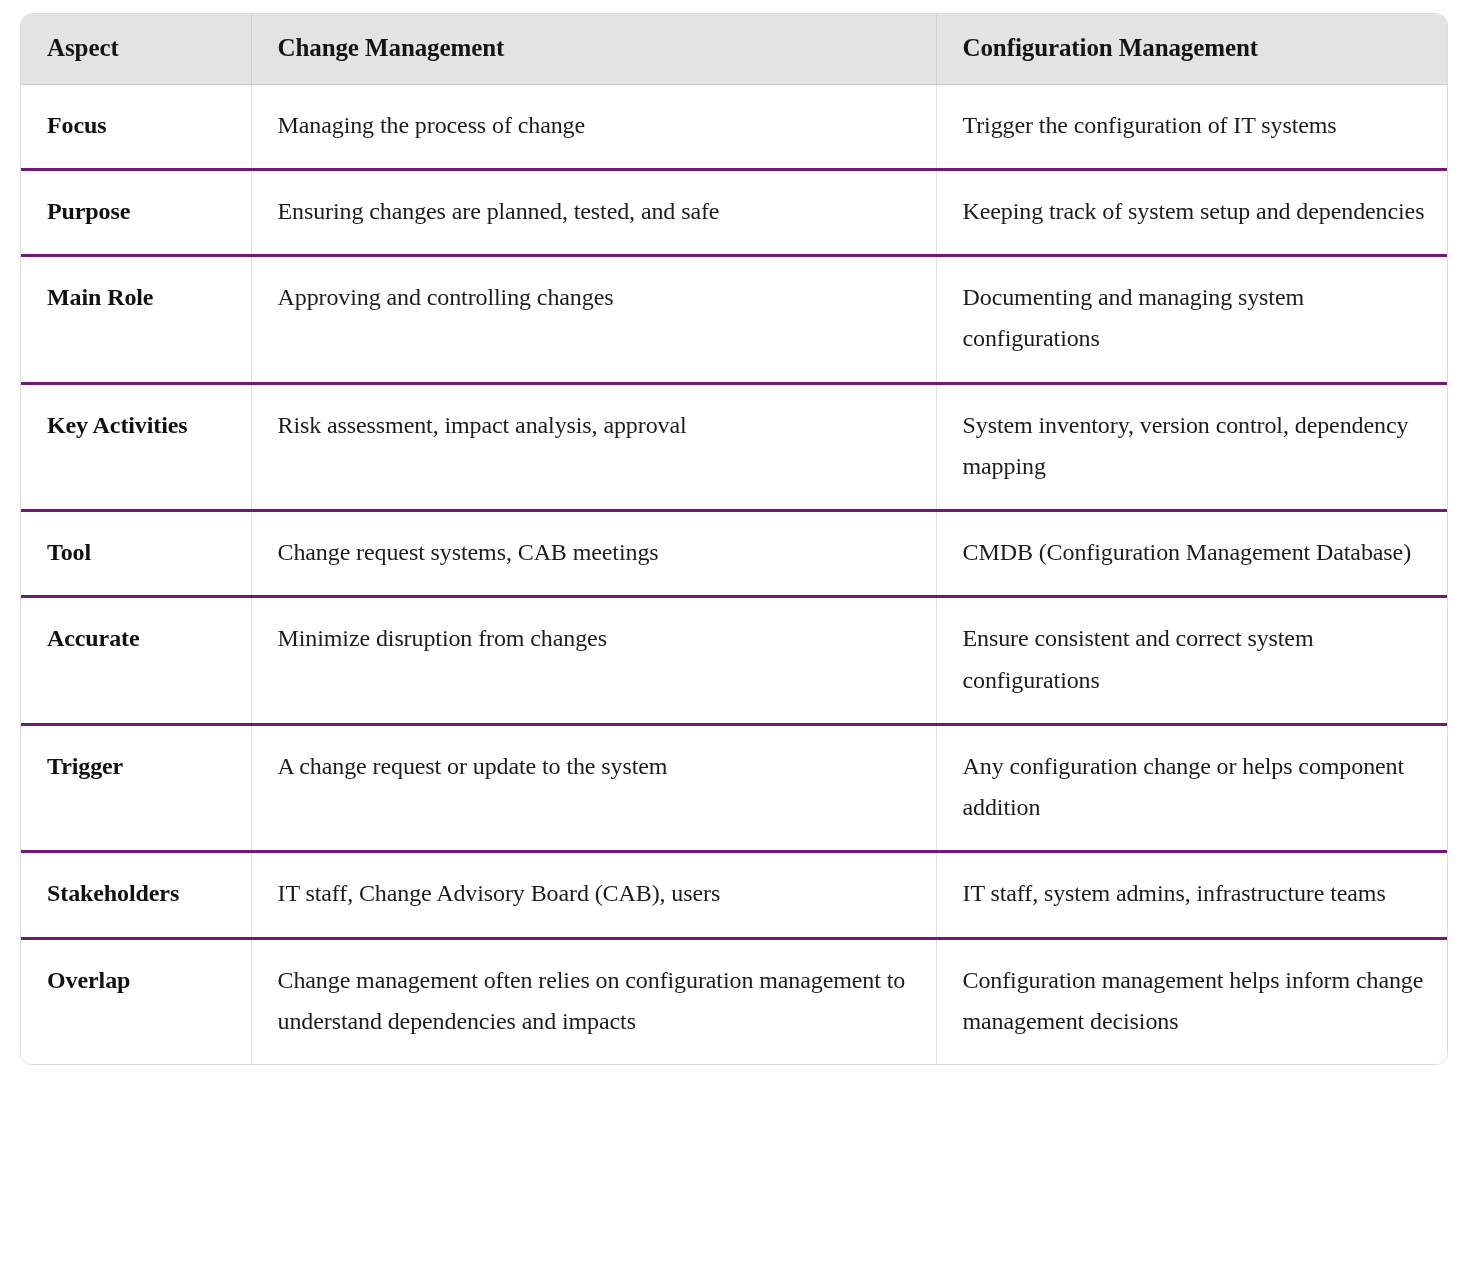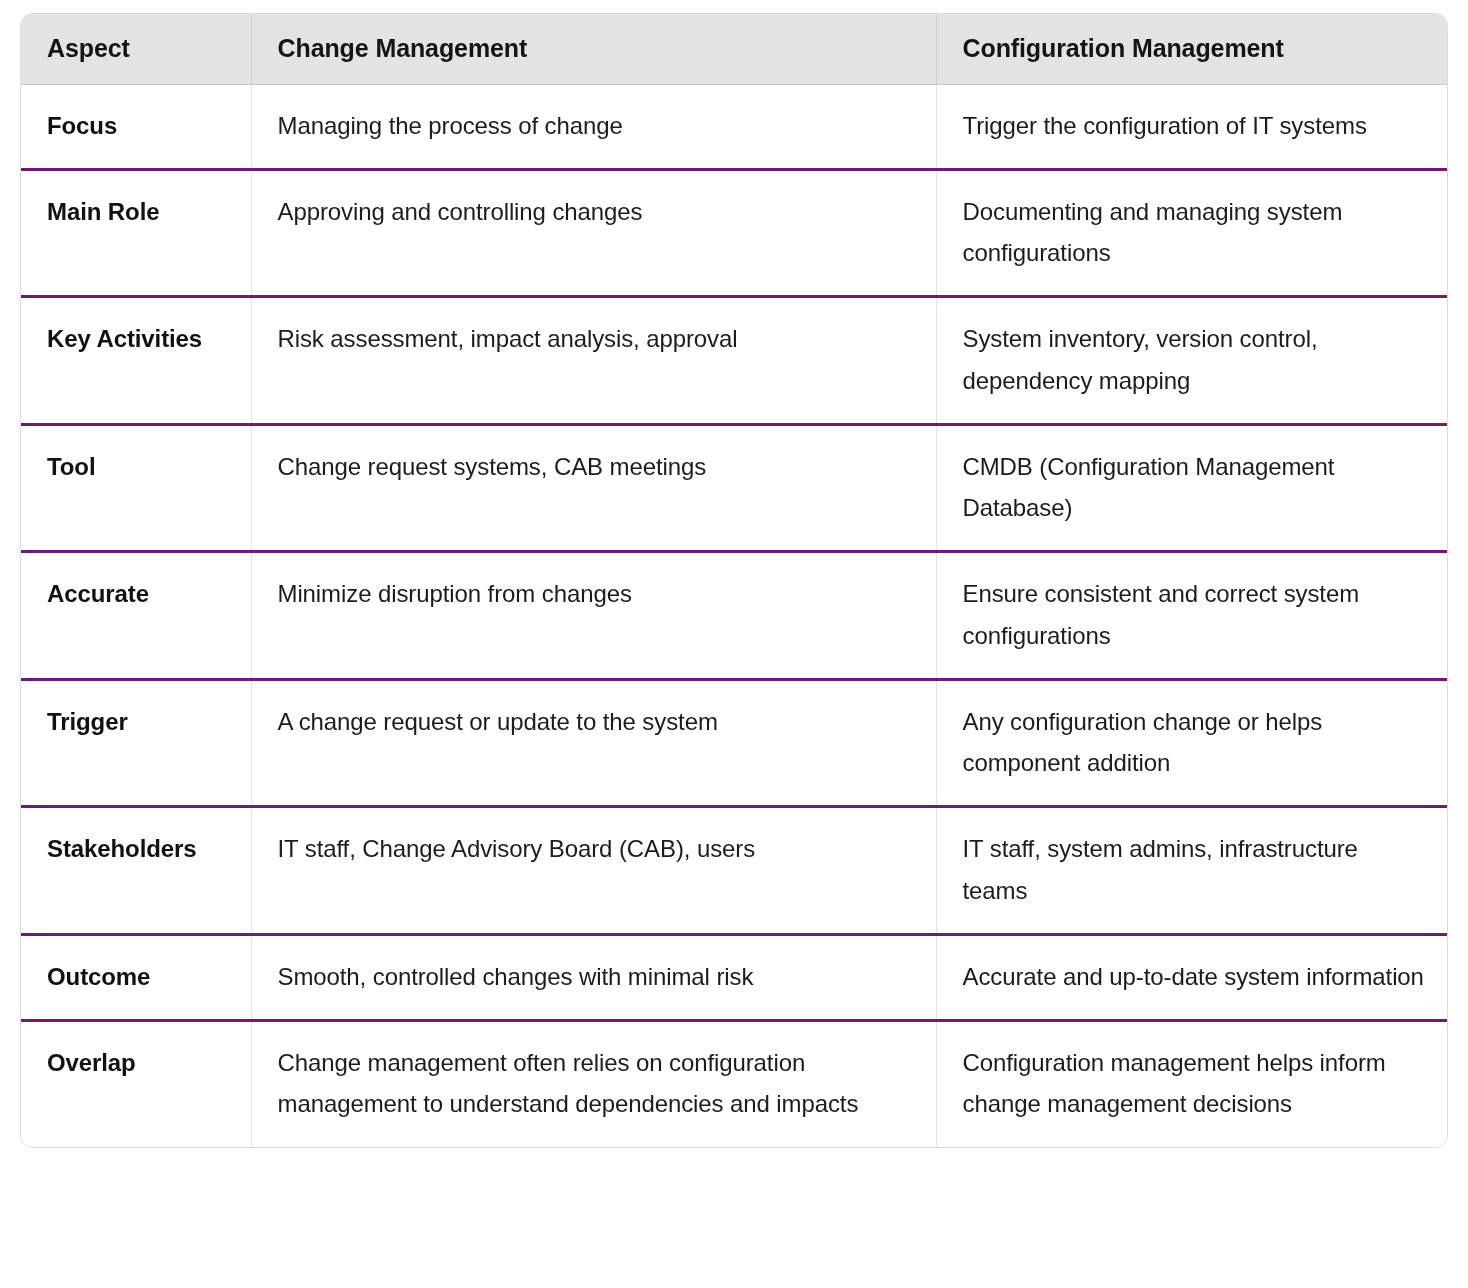--- a/index.html
+++ b/index.html
@@ -19,20 +19,21 @@
     height: 1288px;
     padding: 13px 20px 20px 20px;
     background: #ffffff;
   }
   .table-wrap {
     width: 1428px;
     border: 1px solid #dcdcdc;
     border-radius: 12px;
     overflow: hidden;
     background: #f0abfc;
+    font-family: Liberation Serif, serif;
   }
   table.cmp {
     width: 100%;
     border-collapse: collapse;
     table-layout: fixed;
     background: #ffffff;
   }
   table.cmp col.c-aspect  { width: 230px; }
   table.cmp col.c-change  { width: 685px; }
   table.cmp col.c-config  { width: 511px; }
@@ -89,20 +90,25 @@
           <th>Configuration Management</th>
         </tr>
       </thead>
       <tbody>
         <tr>
           <td class="aspect">Focus</td>
           <td>Managing the process of change</td>
           <td>Trigger the configuration of IT systems</td>
         </tr>
         <tr>
+          <td class="aspect">Purpose</td>
+          <td>Ensuring changes are planned, tested, and safe</td>
+          <td>Keeping track of system setup and dependencies</td>
+        </tr>
+        <tr>
           <td class="aspect">Main Role</td>
           <td>Approving and controlling changes</td>
           <td>Documenting and managing system configurations</td>
         </tr>
         <tr>
           <td class="aspect">Key Activities</td>
           <td>Risk assessment, impact analysis, approval</td>
           <td>System inventory, version control, dependency mapping</td>
         </tr>
         <tr>
@@ -119,25 +125,20 @@
           <td class="aspect">Trigger</td>
           <td>A change request or update to the system</td>
           <td>Any configuration change or helps component addition</td>
         </tr>
         <tr>
           <td class="aspect">Stakeholders</td>
           <td>IT staff, Change Advisory Board (CAB), users</td>
           <td>IT staff, system admins, infrastructure teams</td>
         </tr>
         <tr>
-          <td class="aspect">Outcome</td>
-          <td>Smooth, controlled changes with minimal risk</td>
-          <td>Accurate and up-to-date system information</td>
-        </tr>
-        <tr>
           <td class="aspect">Overlap</td>
           <td>Change management often relies on configuration management to understand dependencies and impacts</td>
           <td>Configuration management helps inform change management decisions</td>
         </tr>
       </tbody>
     </table>
   </div>
 </div>
 
 </body></html>

